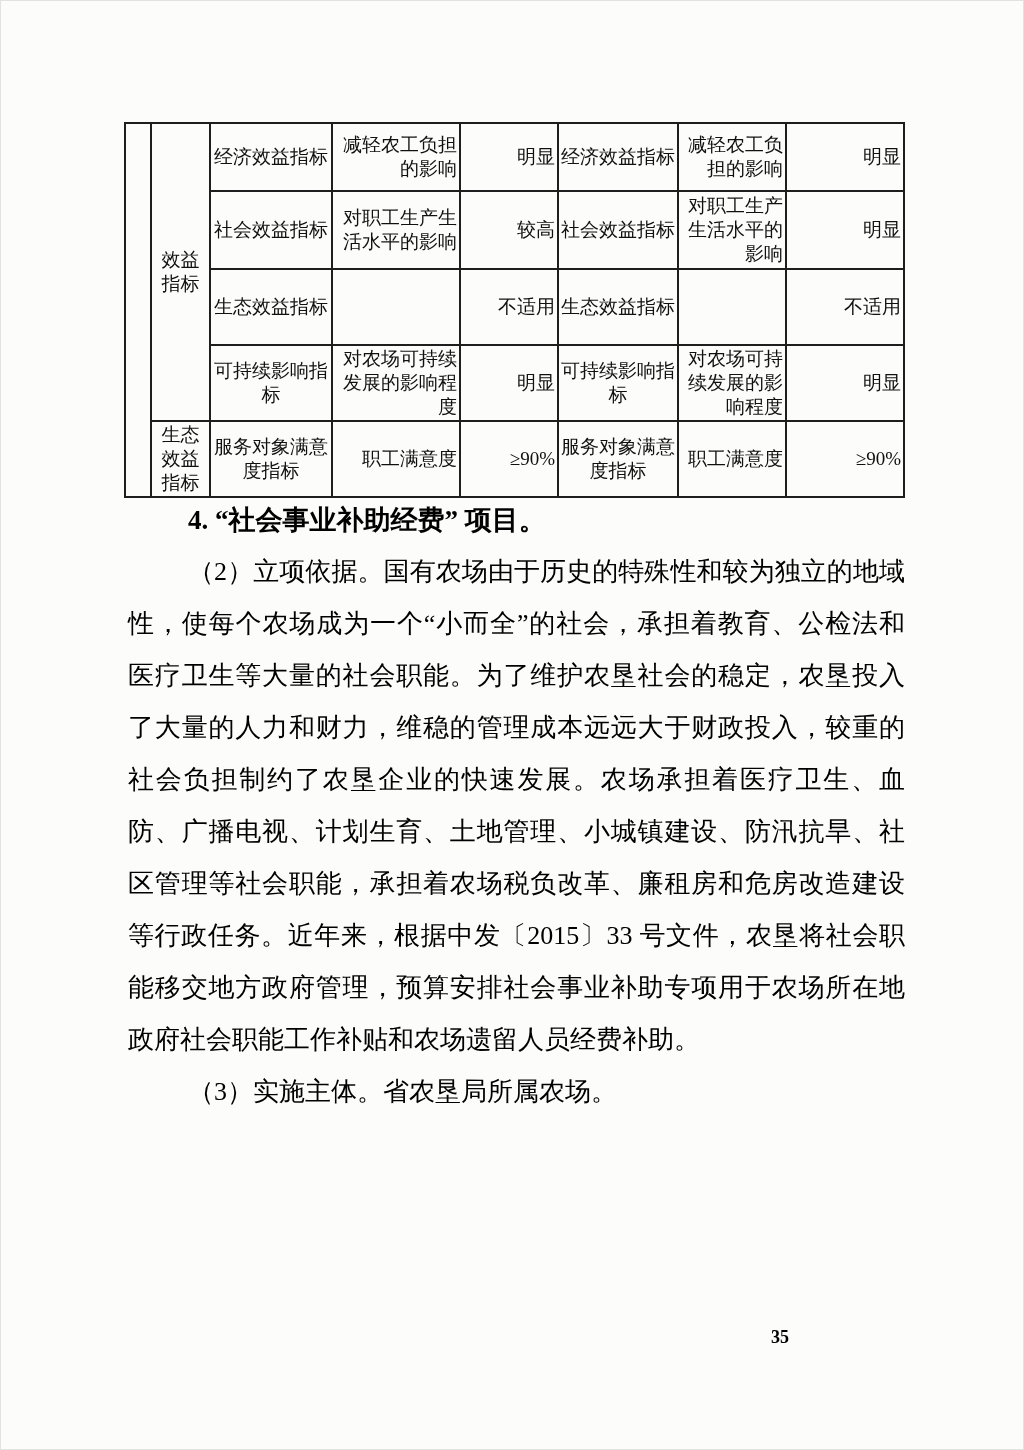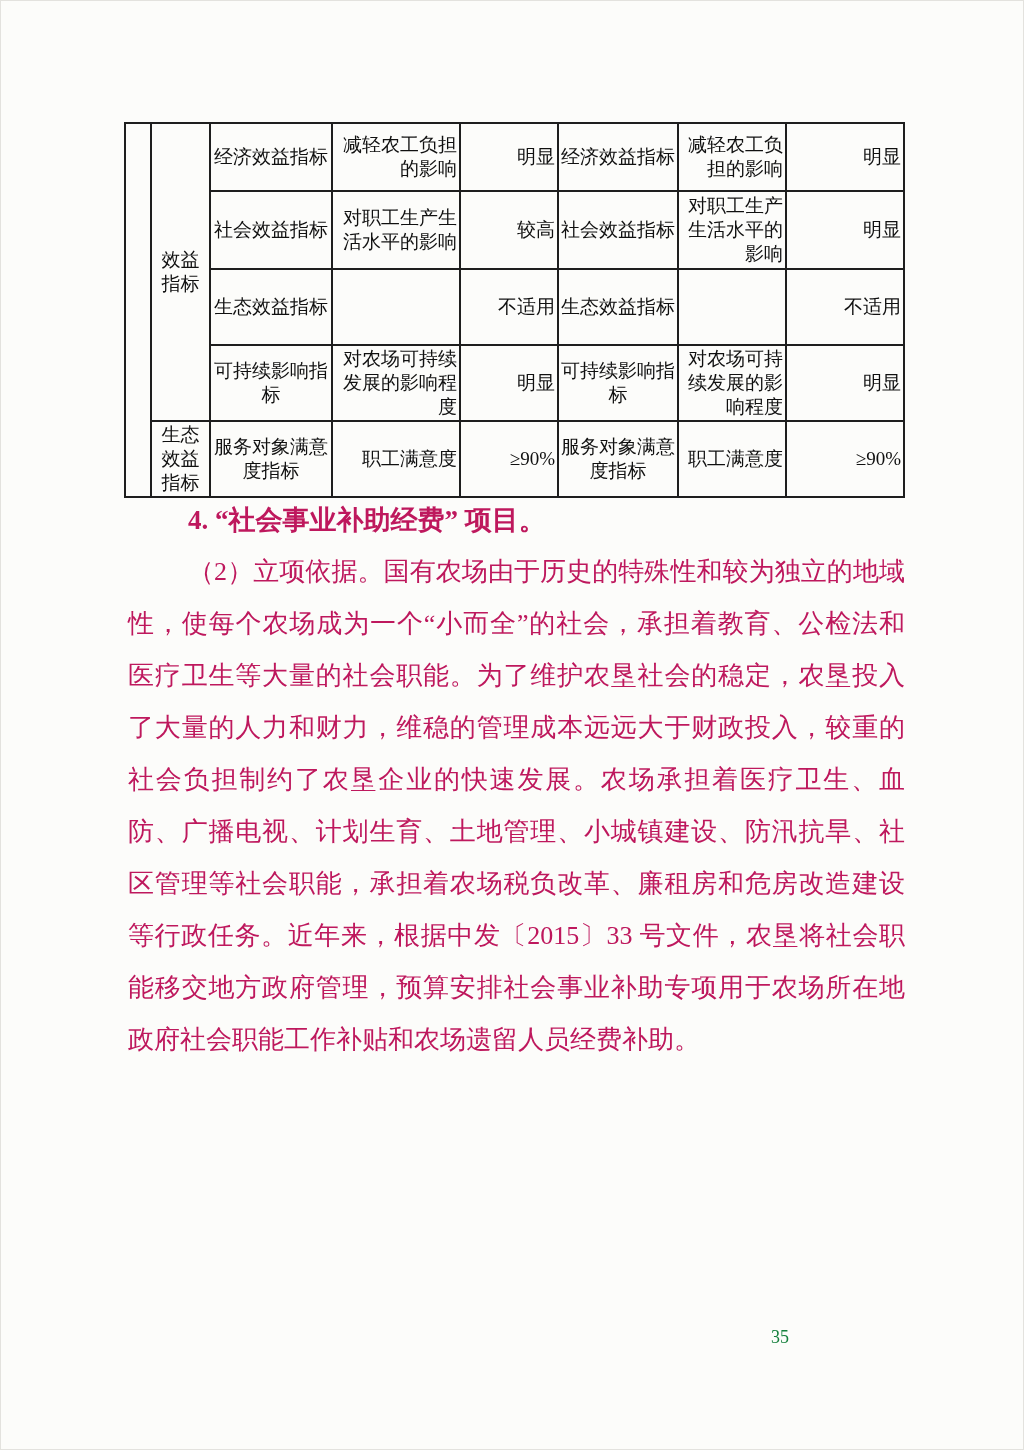--- a/index.html
+++ b/index.html
@@ -47,39 +47,39 @@
 
   
   .content {
     position: absolute;
     left: 128px;
     top: 494px;
     width: 777px;
     font-size: 26px;
     line-height: 52px;
     text-align: justify;
-    color: #be185d;
+    color: #000000;
   }
   .content p {
     margin: 0;
     text-indent: 60px;
   }
   .content p.heading {
     font-weight: bold;
     font-size: 27px;
     text-align: left;
   }
 
   .page-number {
     position: absolute;
     left: 771px;
     top: 1327px;
     font-size: 18px;
-    font-weight: 400;
-    color: #15803d;
+    font-weight: 700;
+    color: #000000;
   }
 </style>
 </head>
 <body>
 
 <div class="page">
 
   <table class="indicator-table">
     <colgroup>
       <col style="width:26px">
@@ -134,17 +134,18 @@
       <td class="c-indicator">服务对象满意度指标</td>
       <td class="c-metric">职工满意度</td>
       <td class="c-rating">≥90%</td>
     </tr>
   </tbody>
     </table>
 
   <div class="content">
     <p class="heading">4. “社会事业补助经费” 项目。</p>
     <p>（2）立项依据。国有农场由于历史的特殊性和较为独立的地域性，使每个农场成为一个“小而全”的社会，承担着教育、公检法和医疗卫生等大量的社会职能。为了维护农垦社会的稳定，农垦投入了大量的人力和财力，维稳的管理成本远远大于财政投入，较重的社会负担制约了农垦企业的快速发展。农场承担着医疗卫生、血防、广播电视、计划生育、土地管理、小城镇建设、防汛抗旱、社区管理等社会职能，承担着农场税负改革、廉租房和危房改造建设等行政任务。近年来，根据中发〔2015〕33 号文件，农垦将社会职能移交地方政府管理，预算安排社会事业补助专项用于农场所在地政府社会职能工作补贴和农场遗留人员经费补助。</p>
+    <p>（3）实施主体。省农垦局所属农场。</p>
   </div>
 
   <div class="page-number">35</div>
 
 </div>
 
 </body></html>

